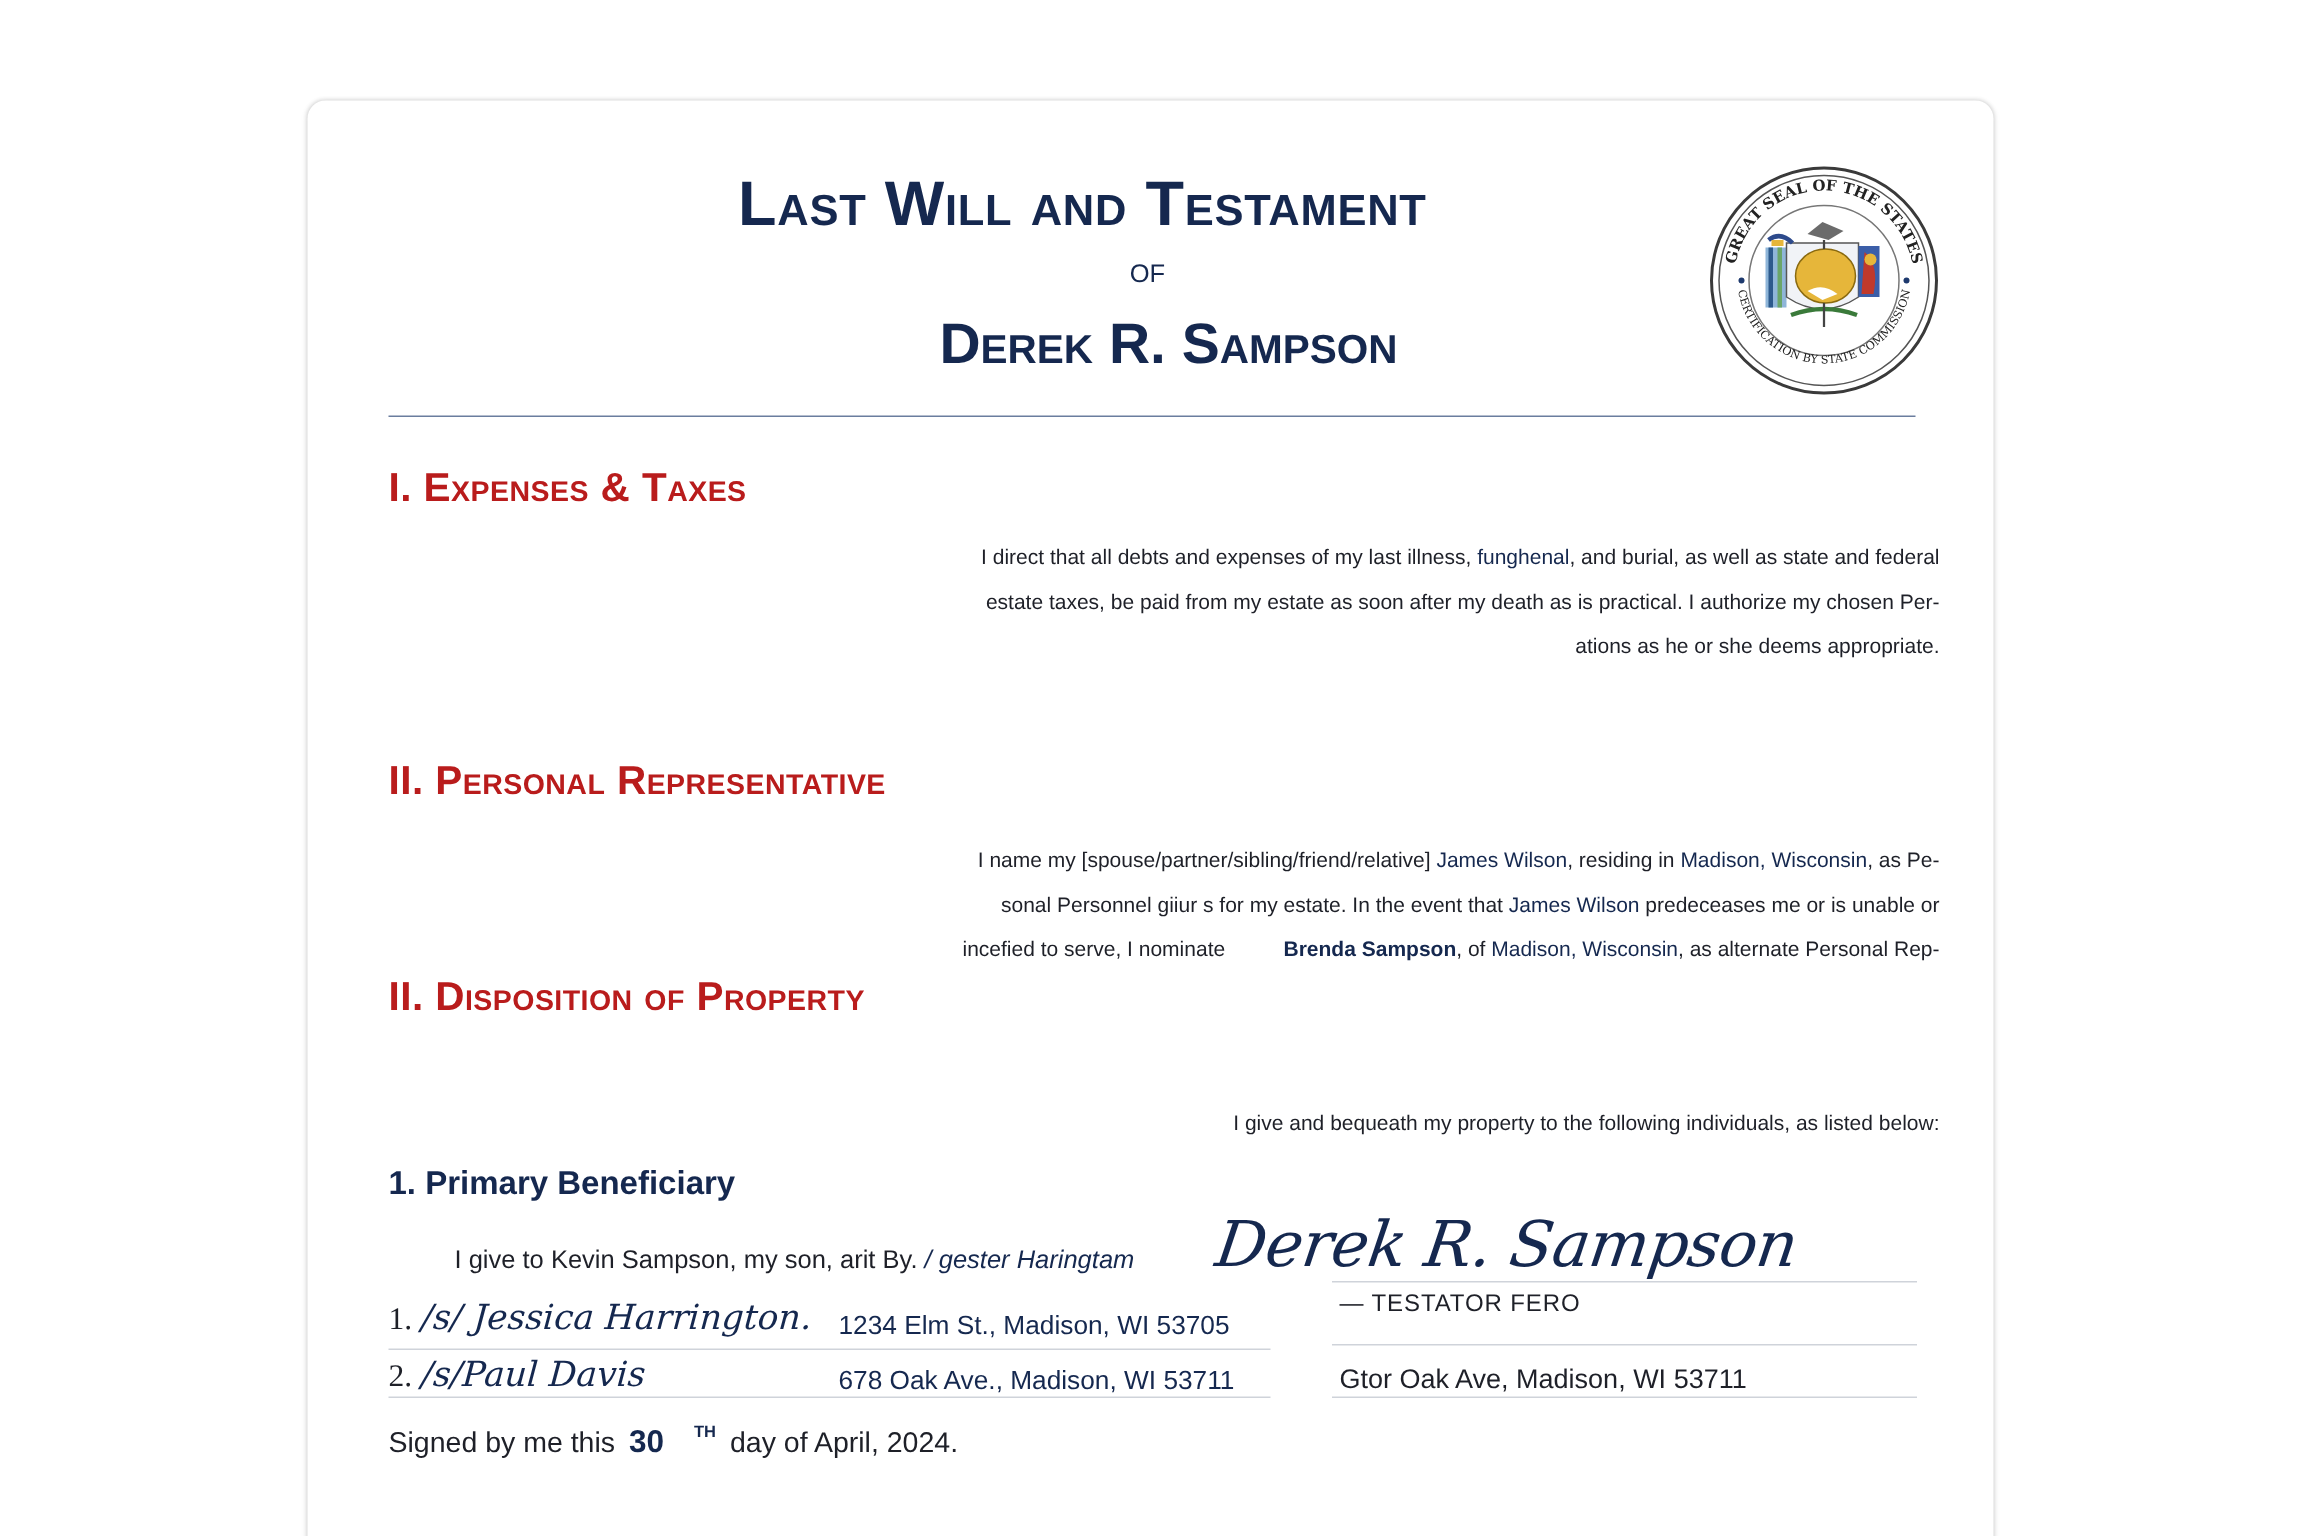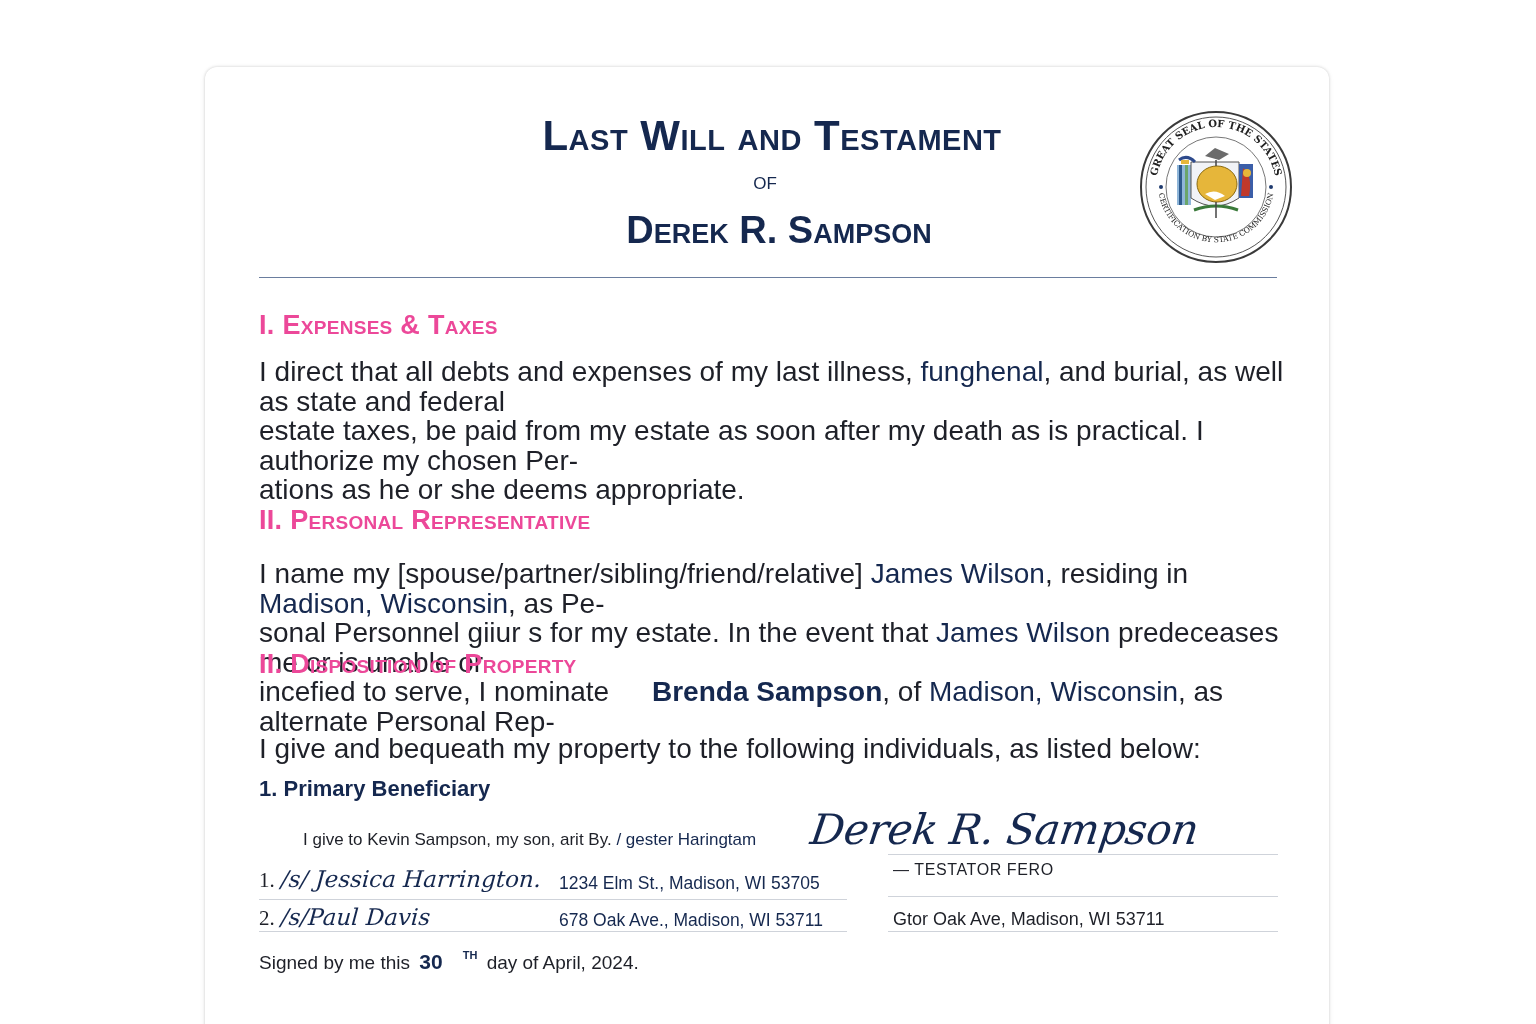--- a/index.html
+++ b/index.html
@@ -20,21 +20,20 @@
     height: 980px;
     background: #ffffff;
     border-radius: 12px;
     box-shadow: 0 0 3px rgba(0,0,0,0.18), 0 1px 6px rgba(0,0,0,0.06);
   }
   .title-main {
     position: absolute;
     left: 287px;
     top: 45px;
     width: 560px;
-    text-align: center;
     font-size: 42px;
     font-weight: bold;
     letter-spacing: 0.5px;
     font-variant: small-caps;
     color: #15284f;
     line-height: 48px;
   }
   .title-of {
     position: absolute;
     left: 287px;
@@ -71,48 +70,49 @@
     width: 1018px;
     height: 0;
     border-top: 1.5px solid #6a7d9e;
   }
   .section-heading {
     position: absolute;
     left: 54px;
     font-size: 27px;
     font-weight: bold;
     font-variant: small-caps;
-    color: #ec4899;
+    color: #b91c1c;
     letter-spacing: 0.3px;
   }
   .para {
     position: absolute;
     left: 54px;
     width: 1034px;
-    font-size: 28px;
+    font-size: 14px;
     line-height: 29.5px;
     color: #1e2028;
+    text-align: right;
   }
   .para .hl { color: #15284f; }
   .para .hlb { color: #15284f; font-weight: bold; padding-left: 35px; }
   .sub-heading {
     position: absolute;
     left: 54px;
     font-size: 22px;
     font-weight: bold;
     color: #15284f;
   }
   .gift-line {
     position: absolute;
     left: 98px;
     top: 763px;
     font-size: 17px;
     color: #1e2028;
   }
-  .gift-line .hl { color: #15284f; }
+  .gift-line .hl { color: #15284f; font-style: italic; }
   .testator-sig {
     position: absolute;
     left: 606px;
     top: 738px;
     font-family: "DejaVu Serif", serif;
     font-style: italic;
     font-size: 42px;
     color: #15284f;
     letter-spacing: -0.5px;
     transform: skewX(-8deg);

